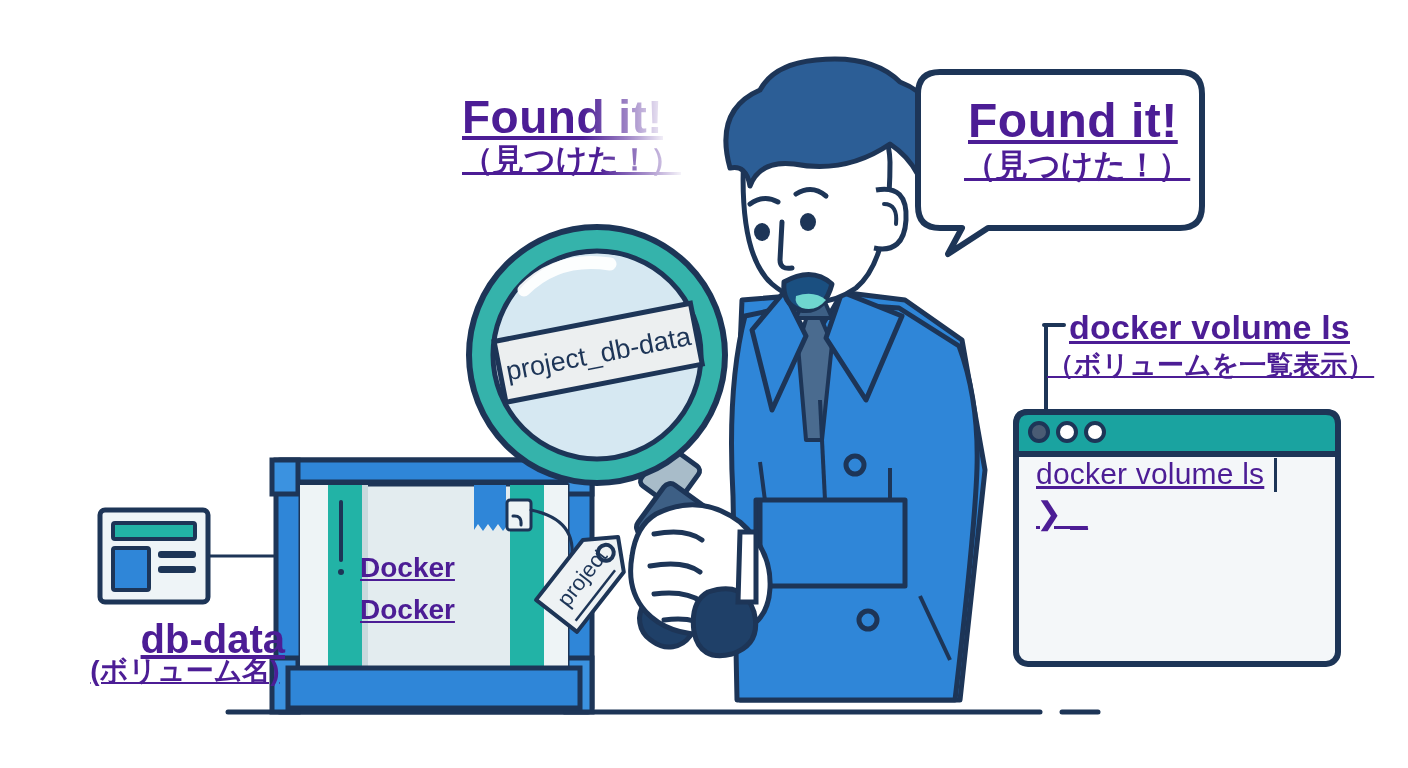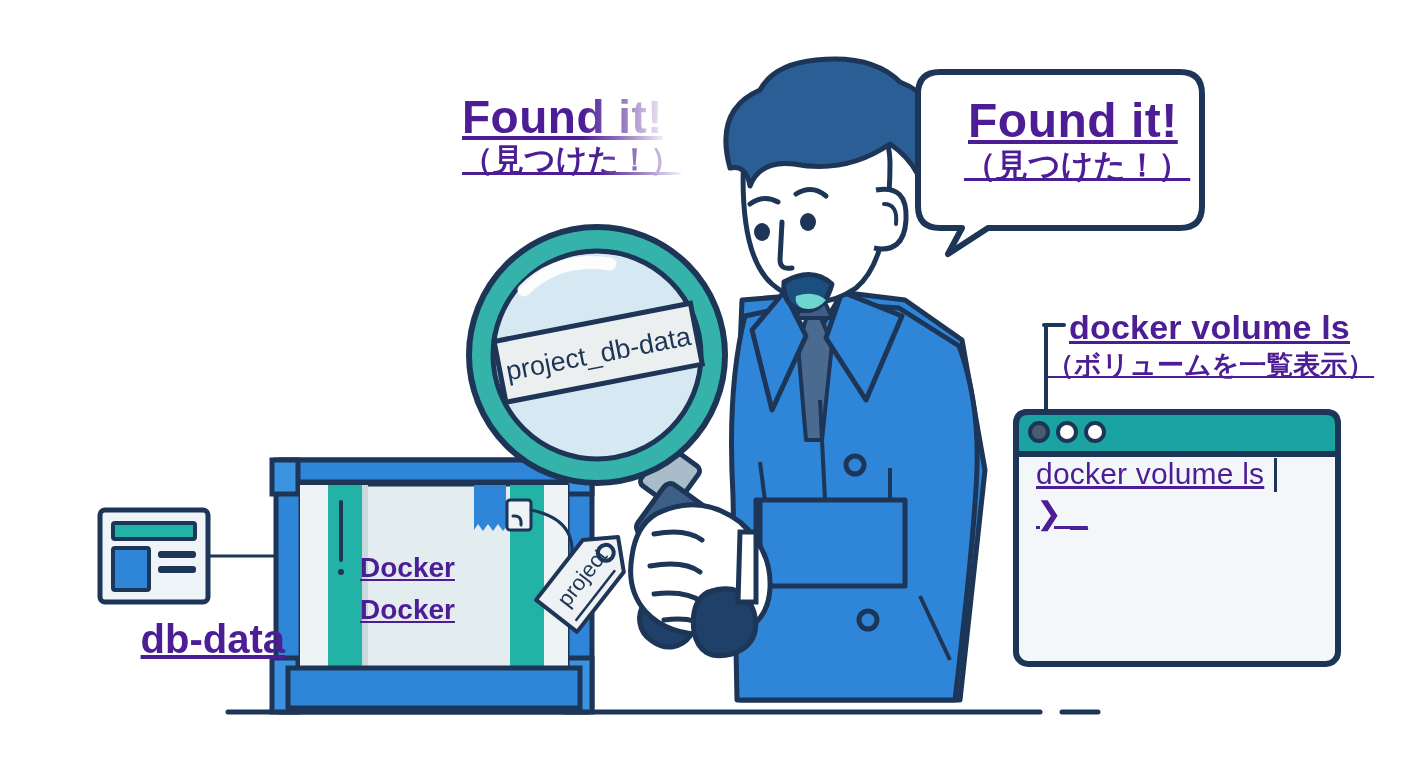--- a/index.html
+++ b/index.html
@@ -302,17 +302,18 @@
   <div class="txt bubble-jp">（見つけた！）</div>
 
   <div class="txt cmd-en">docker volume ls</div>
   <div class="txt cmd-jp">（ボリュームを一覧表示）</div>
 
   <div class="txt term-line">docker volume ls</div>
   <div class="term-cursor"></div>
   <div class="txt term-prompt">❯ _</div>
 
   <div class="txt vol-label">db-data</div>
+  <div class="txt vol-label-jp">(ボリューム名)</div>
 
   <div class="txt box-title">Docker</div>
   <div class="txt box-title" style="top:594px;">Docker</div>
 
 </div>
 
 </body></html>

